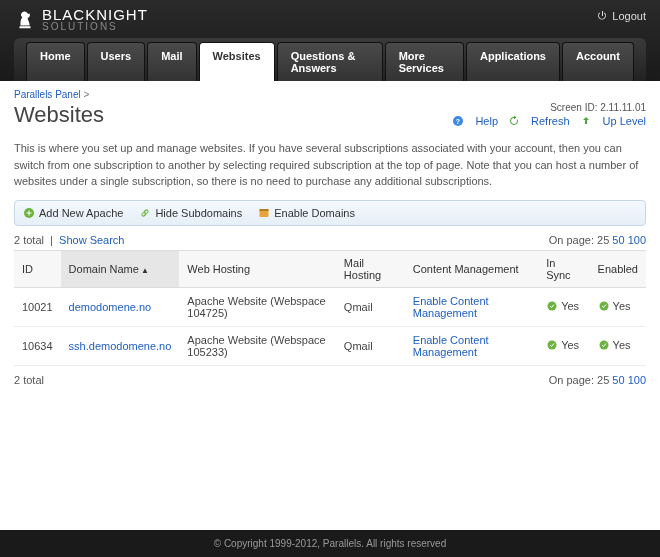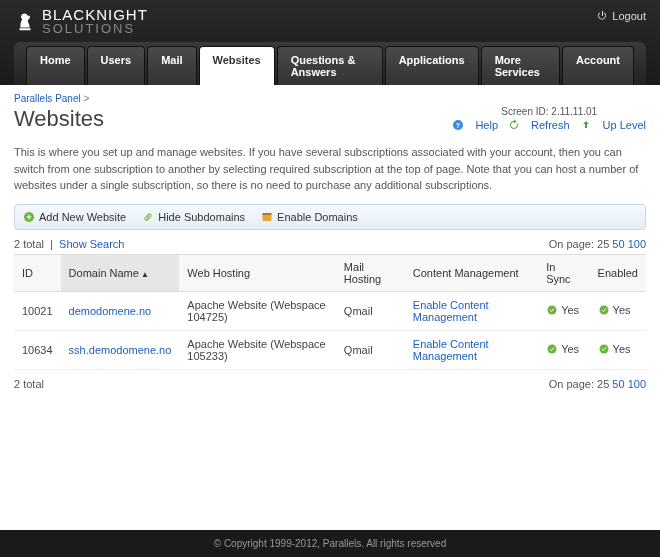--- a/index.html
+++ b/index.html
@@ -1,30 +1,30 @@
 <!DOCTYPE html>
 <html><head>
 <meta charset="utf-8">
 <style>
 * { margin: 0; padding: 0; box-sizing: border-box; }
 body { font-family: Arial, Helvetica, sans-serif; font-size: 11px; background: #fff; width: 660px; height: 557px; display: flex; flex-direction: column; }
 .header { background: linear-gradient(#2a2a2a, #1a1a1a); padding: 6px 14px 0; position: relative; }
 .brand { display: flex; align-items: center; gap: 6px; color: #fff; margin-bottom: 6px; }
 .brand-text { letter-spacing: 1px; font-size: 15px; font-weight: 300; text-transform: uppercase; }
-.brand-sub { font-size: 13px; letter-spacing: 2px; color: #888; margin-top: -2px; }
+.brand-sub { font-size: 10px; letter-spacing: 2px; color: #888; margin-top: -2px; }
 .logout { position: absolute; right: 14px; top: 10px; color: #ddd; font-size: 11px; display: flex; align-items: center; gap: 4px; cursor: pointer; }
 .nav { display: flex; gap: 2px; background: linear-gradient(#3a3a3a, #222); padding: 4px 12px 0; border-radius: 6px 6px 0 0; }
 .tab { padding: 7px 13px; color: #fff; font-size: 11px; font-weight: bold; background: linear-gradient(#4a4a4a, #333); border-radius: 4px 4px 0 0; cursor: pointer; border: 1px solid #111; border-bottom: none; }
 .tab.active { background: #fff; color: #333; }
 .content { flex: 1; padding: 8px 14px; overflow: auto; }
 .breadcrumb { color: #1e5fbe; font-size: 10px; }
 .breadcrumb span { color: #777; }
 .topline { display: flex; justify-content: space-between; align-items: flex-start; margin-top: 2px; }
 h1 { font-size: 22px; color: #444; font-weight: normal; margin-bottom: 6px; }
-.screenid { color: #555; font-size: 10px; text-align: center; }
+.screenid { color: #555; font-size: 10px; text-align: right; }
 .toplinks { display: flex; gap: 10px; font-size: 11px; margin-top: 2px; justify-content: flex-end; }
 .toplinks a { color: #1e5fbe; text-decoration: none; display: inline-flex; align-items: center; gap: 11px; cursor: pointer; }
 .desc { color: #555; line-height: 1.5; margin: 6px 0 10px; }
 .toolbar { background: linear-gradient(#f4f9fd, #e6eef7); border: 1px solid #c6d6e6; border-radius: 4px; padding: 6px 8px; display: flex; gap: 16px; margin-bottom: 8px; }
 .toolbar a { color: #333; font-size: 11px; text-decoration: none; display: inline-flex; align-items: center; gap: 4px; cursor: pointer; }
 .meta { display: flex; justify-content: space-between; align-items: center; color: #555; margin-bottom: 4px; }
 .meta a { color: #1e5fbe; text-decoration: none; cursor: pointer; }
 table { width: 100%; border-collapse: collapse; font-size: 11px; }
 th { text-align: left; padding: 6px 8px; background: #f7f7f7; border-top: 1px solid #ddd; border-bottom: 1px solid #ddd; color: #333; font-weight: normal; }
 th.sorted { background: #e6e6e6; }
@@ -53,22 +53,22 @@
         <path fill="#ddd" d="M12 2v10h2V2h-2zm-5 3a8 8 0 1 0 10 0l-1.2 1.6a6 6 0 1 1-7.6 0L7 5z"></path>
       </svg>
     <span>Logout</span>
   </div>
   <div class="nav" id="nav">
       <div class="tab">Home</div>
       <div class="tab">Users</div>
       <div class="tab">Mail</div>
       <div class="tab active">Websites</div>
       <div class="tab">Questions &amp; Answers</div>
+      <div class="tab">More Services</div>
       <div class="tab">Applications</div>
-      <div class="tab">More Services</div>
       <div class="tab">Account</div>
     </div>
 </div>
 
 <div class="content">
   <div class="breadcrumb">
     <a>Parallels Panel</a>
     <span>&gt;</span>
   </div>
   <div class="topline">
@@ -101,21 +101,21 @@
     </div>
   </div>
   <p class="desc">This is where you set up and manage websites. If you have several subscriptions associated with your account, then you can switch from one subscription to another by selecting required subscription at the top of page. Note that you can host a number of websites under a single subscription, so there is no need to purchase any additional subscriptions.</p>
 
   <div class="toolbar">
     <a>
         <svg class="ico" viewBox="0 0 24 24">
           <circle cx="12" cy="12" r="10" fill="#6db33f"></circle>
           <path d="M11 7h2v10h-2zM7 11h10v2H7z" fill="#fff"></path>
         </svg>
-        <span>Add New Website</span>
+        <span>Add New Apache</span>
       </a>
     <a>
         <svg class="ico" viewBox="0 0 24 24">
           <path fill="#6db33f" d="M10 14a4 4 0 0 1 0-6l2-2a4 4 0 0 1 6 6l-1 1-1.4-1.4 1-1a2 2 0 1 0-2.8-2.8l-2 2A2 2 0 0 0 12 12l-2 2zm4-4a4 4 0 0 1 0 6l-2 2a4 4 0 0 1-6-6l1-1 1.4 1.4-1 1a2 2 0 1 0 2.8 2.8l2-2A2 2 0 0 0 12 12l2-2z"></path>
         </svg>
         <span>Hide Subdomains</span>
       </a>
     <a>
         <svg class="ico" viewBox="0 0 24 24">
           <rect x="3" y="4" width="18" height="16" rx="2" fill="#e8a33d"></rect>

